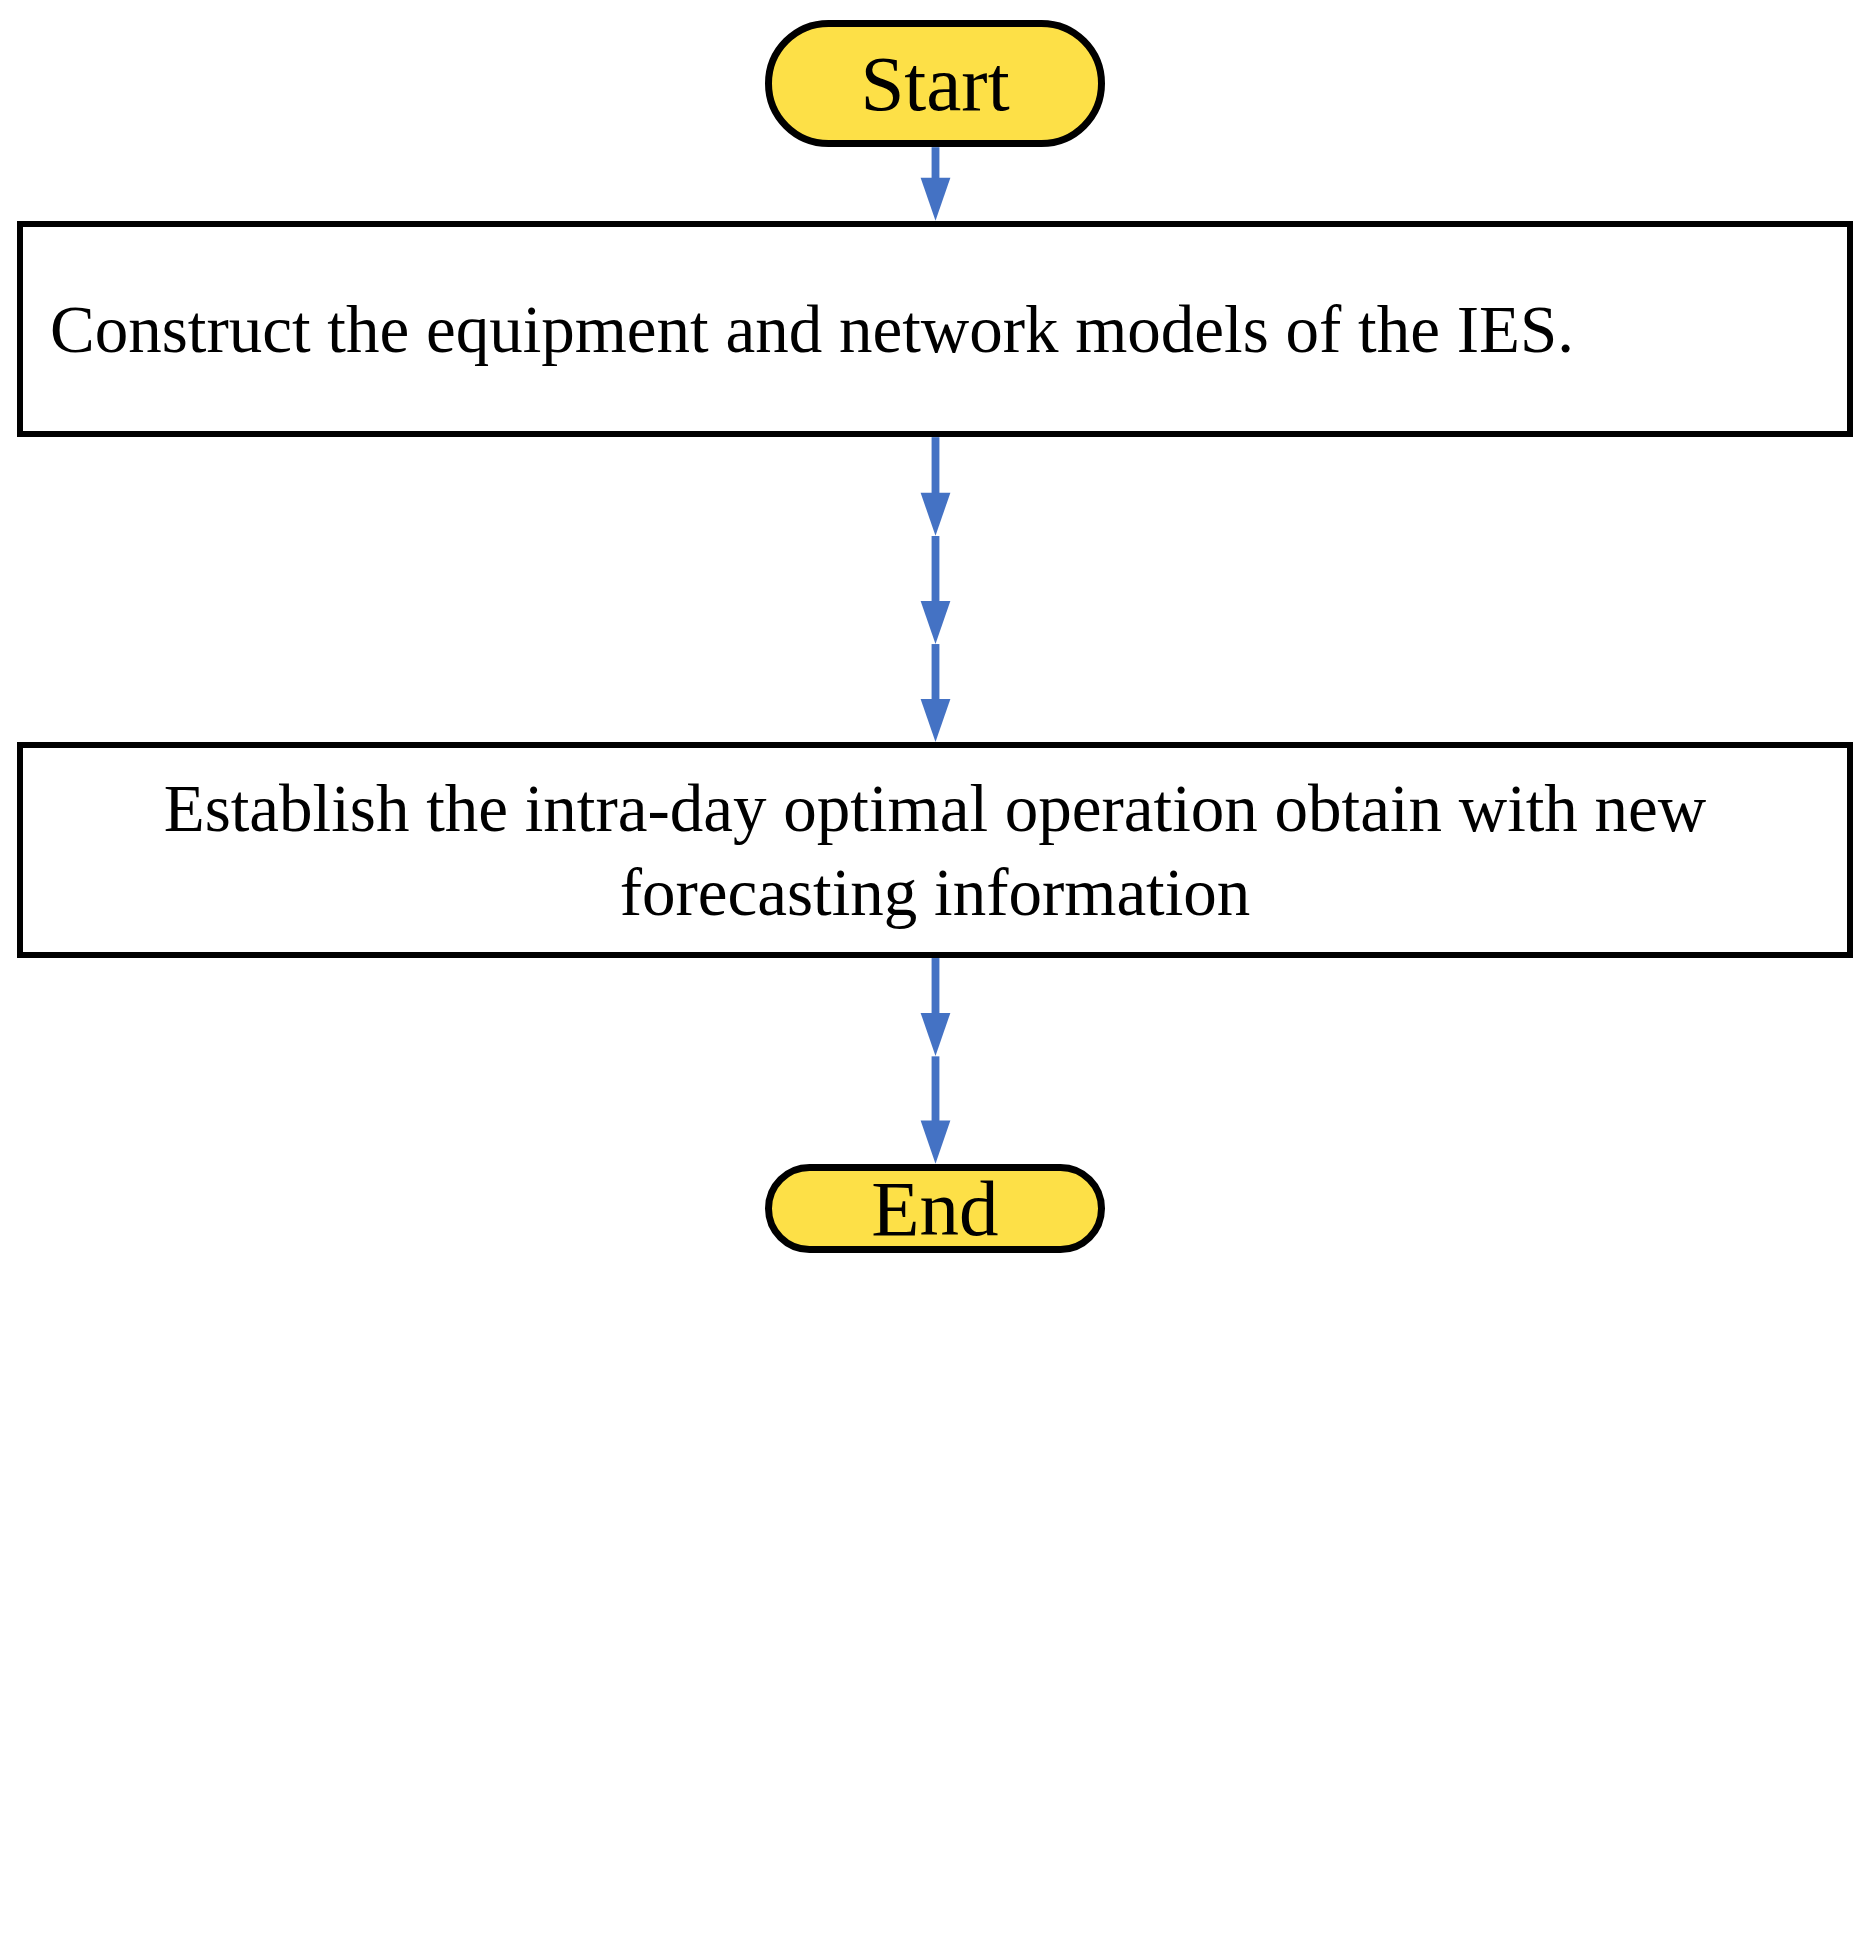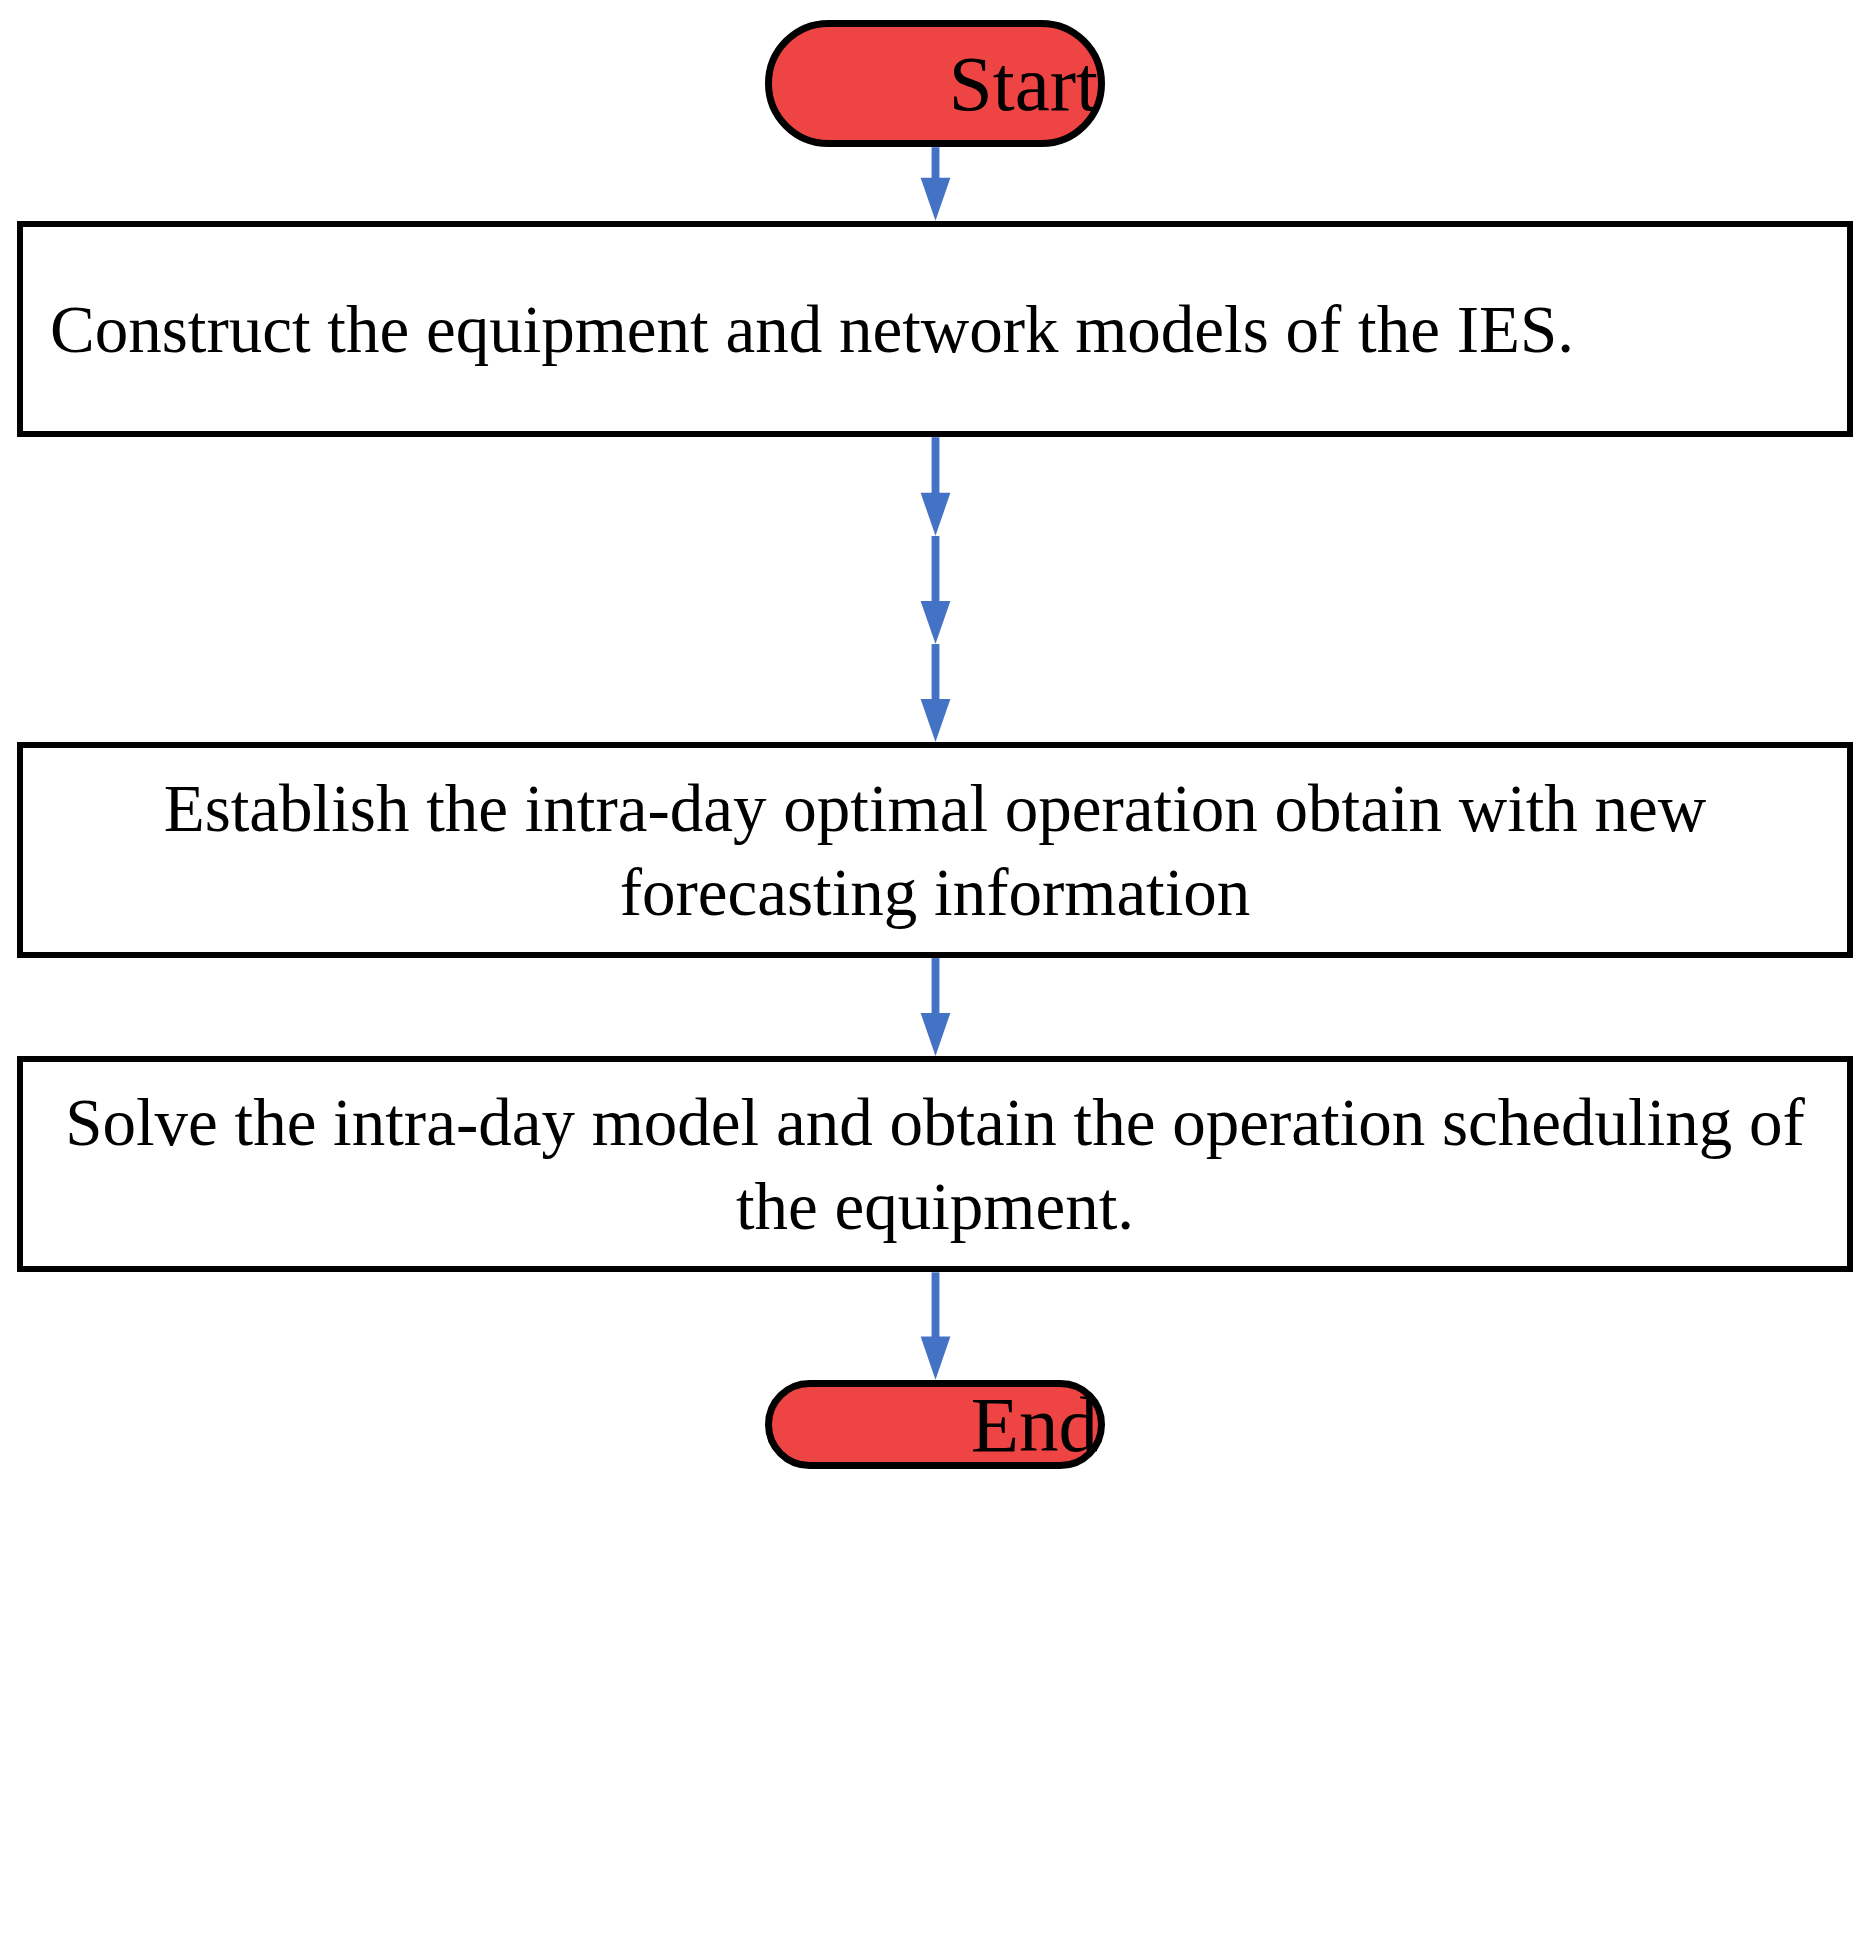--- a/index.html
+++ b/index.html
@@ -19,24 +19,24 @@
     height: 1953px;
     display: flex;
     flex-direction: column;
     align-items: center;
   }
   .terminator {
     box-sizing: border-box;
     width: 340px;
     border: 7.9px solid #000000;
     border-radius: 71px;
-    background: #ef4444;
+    background: #fde047;
     display: flex;
     align-items: center;
-    justify-content: flex-end;
+    justify-content: center;
     font-size: 79px;
     line-height: 1;
     flex: 0 0 auto;
   }
   .terminator.start { height: 127px; margin-top: 20.4px; }
   .terminator.end   { height: 89px; }
   .process {
     box-sizing: border-box;
     width: 1836px;
     height: 216px;
@@ -100,23 +100,20 @@
 
   <div class="process">
     <span>Establish the intra-day optimal operation obtain with new forecasting information</span>
   </div>
 
   <svg class="arrow" width="47" height="98" viewBox="0 0 60 125">
     <line class="stem" x1="30" y1="0" x2="30" y2="73"></line>
     <polygon class="head" points="11,70 49,70 30,125"></polygon>
   </svg>
 
-  <div class="process">
-    <span>Solve the intra-day model and obtain the operation scheduling of the equipment.</span>
-  </div>
 
   <svg class="arrow" width="47" height="108" viewBox="0 0 60 137">
     <line class="stem" x1="30" y1="0" x2="30" y2="85"></line>
     <polygon class="head" points="11,82 49,82 30,137"></polygon>
   </svg>
 
   <div class="terminator end">
     <span>End</span>
   </div>
 

